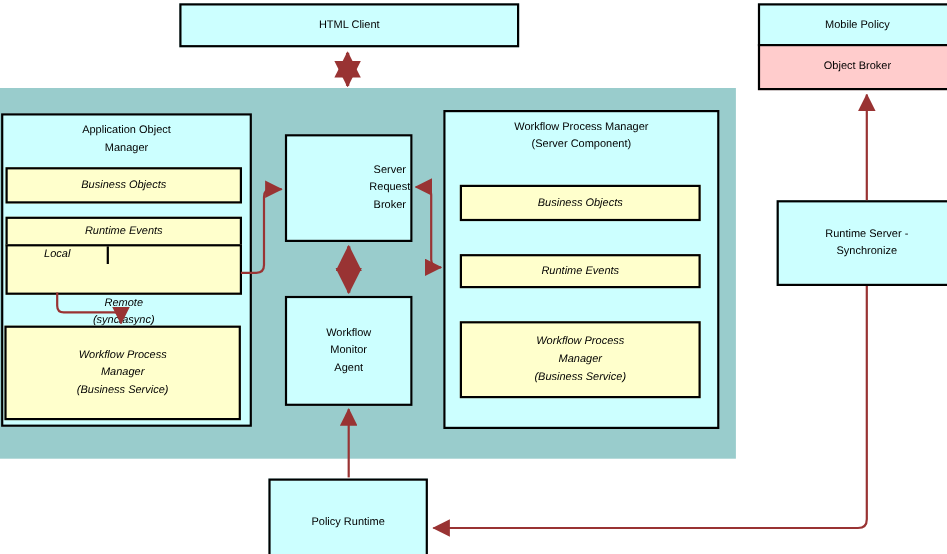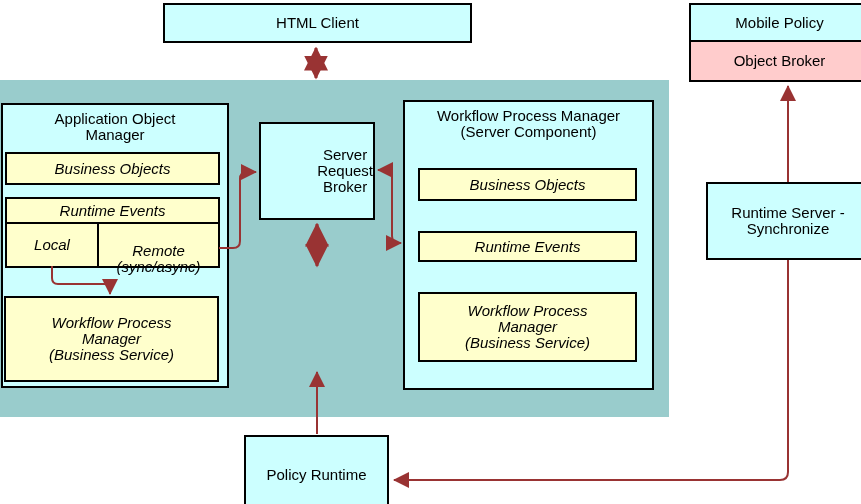--- a/index.html
+++ b/index.html
@@ -18,21 +18,21 @@
     width: 669px; height: 337px;
     background: var(--panel-fill, #99CCCC);
   }
   .box {
     position: absolute;
     border: 2px solid var(--border-color, #000000);
     display: flex;
     align-items: center;
     justify-content: center;
     text-align: center;
-    font-size: 15px;
+    font-size: 10px;
     line-height: 16px;
     color: #000;
   }
   .cyan   { background: var(--node-fill, #CCFFFF); }
   .yellow { background: var(--inner-fill, #FFFFCC); font-style: italic; }
   .pink   { background: var(--object-manager-fill, #FFCCCC); }
   .label  { white-space: pre-line; }
   .titled {
     align-items: flex-start;
     padding-top: 6px;
@@ -77,21 +77,21 @@
   </div>
 
   <div class="box yellow" style="left:5px; top:152px; width:215px; height:33px;">
     <span class="label">Business Objects</span>
   </div>
 
   <div class="box yellow" style="left:5px; top:197px; width:215px; height:27px;">
     <span class="label">Runtime Events</span>
   </div>
 
-  <div class="box yellow split-row" style="left:5px; top:222px; width:215px; height:46px;">
+  <div class="box yellow split-row" style="left:5px; top:222px; width:215px; height:46px;flex-direction:column;">
     <div class="cell cell-local">
       <span class="label">Local</span>
     </div>
     <div class="cell cell-remote">
       <span class="label">Remote
 (sync/async)</span>
     </div>
   </div>
 
   <div class="box yellow" style="left:4px; top:296px; width:215px; height:86px;">
@@ -99,20 +99,25 @@
 Manager
 (Business Service)</span>
   </div>
 
   <div class="box cyan" style="left:259px; top:122px; width:116px; height:98px;justify-content:flex-end;">
     <span class="label">Server
 Request
 Broker</span>
   </div>
 
+  <div class="box cyan" style="left:259px; top:269px; width:116px; height:100px;">
+    <span class="label">Workflow
+Monitor
+Agent</span>
+  </div>
 
   <div class="box cyan titled" style="left:403px; top:100px; width:251px; height:290px;">
     <span class="label">Workflow Process Manager
 (Server Component)</span>
   </div>
 
   <div class="box yellow" style="left:418px; top:168px; width:219px; height:33px;">
     <span class="label">Business Objects</span>
   </div>
 

